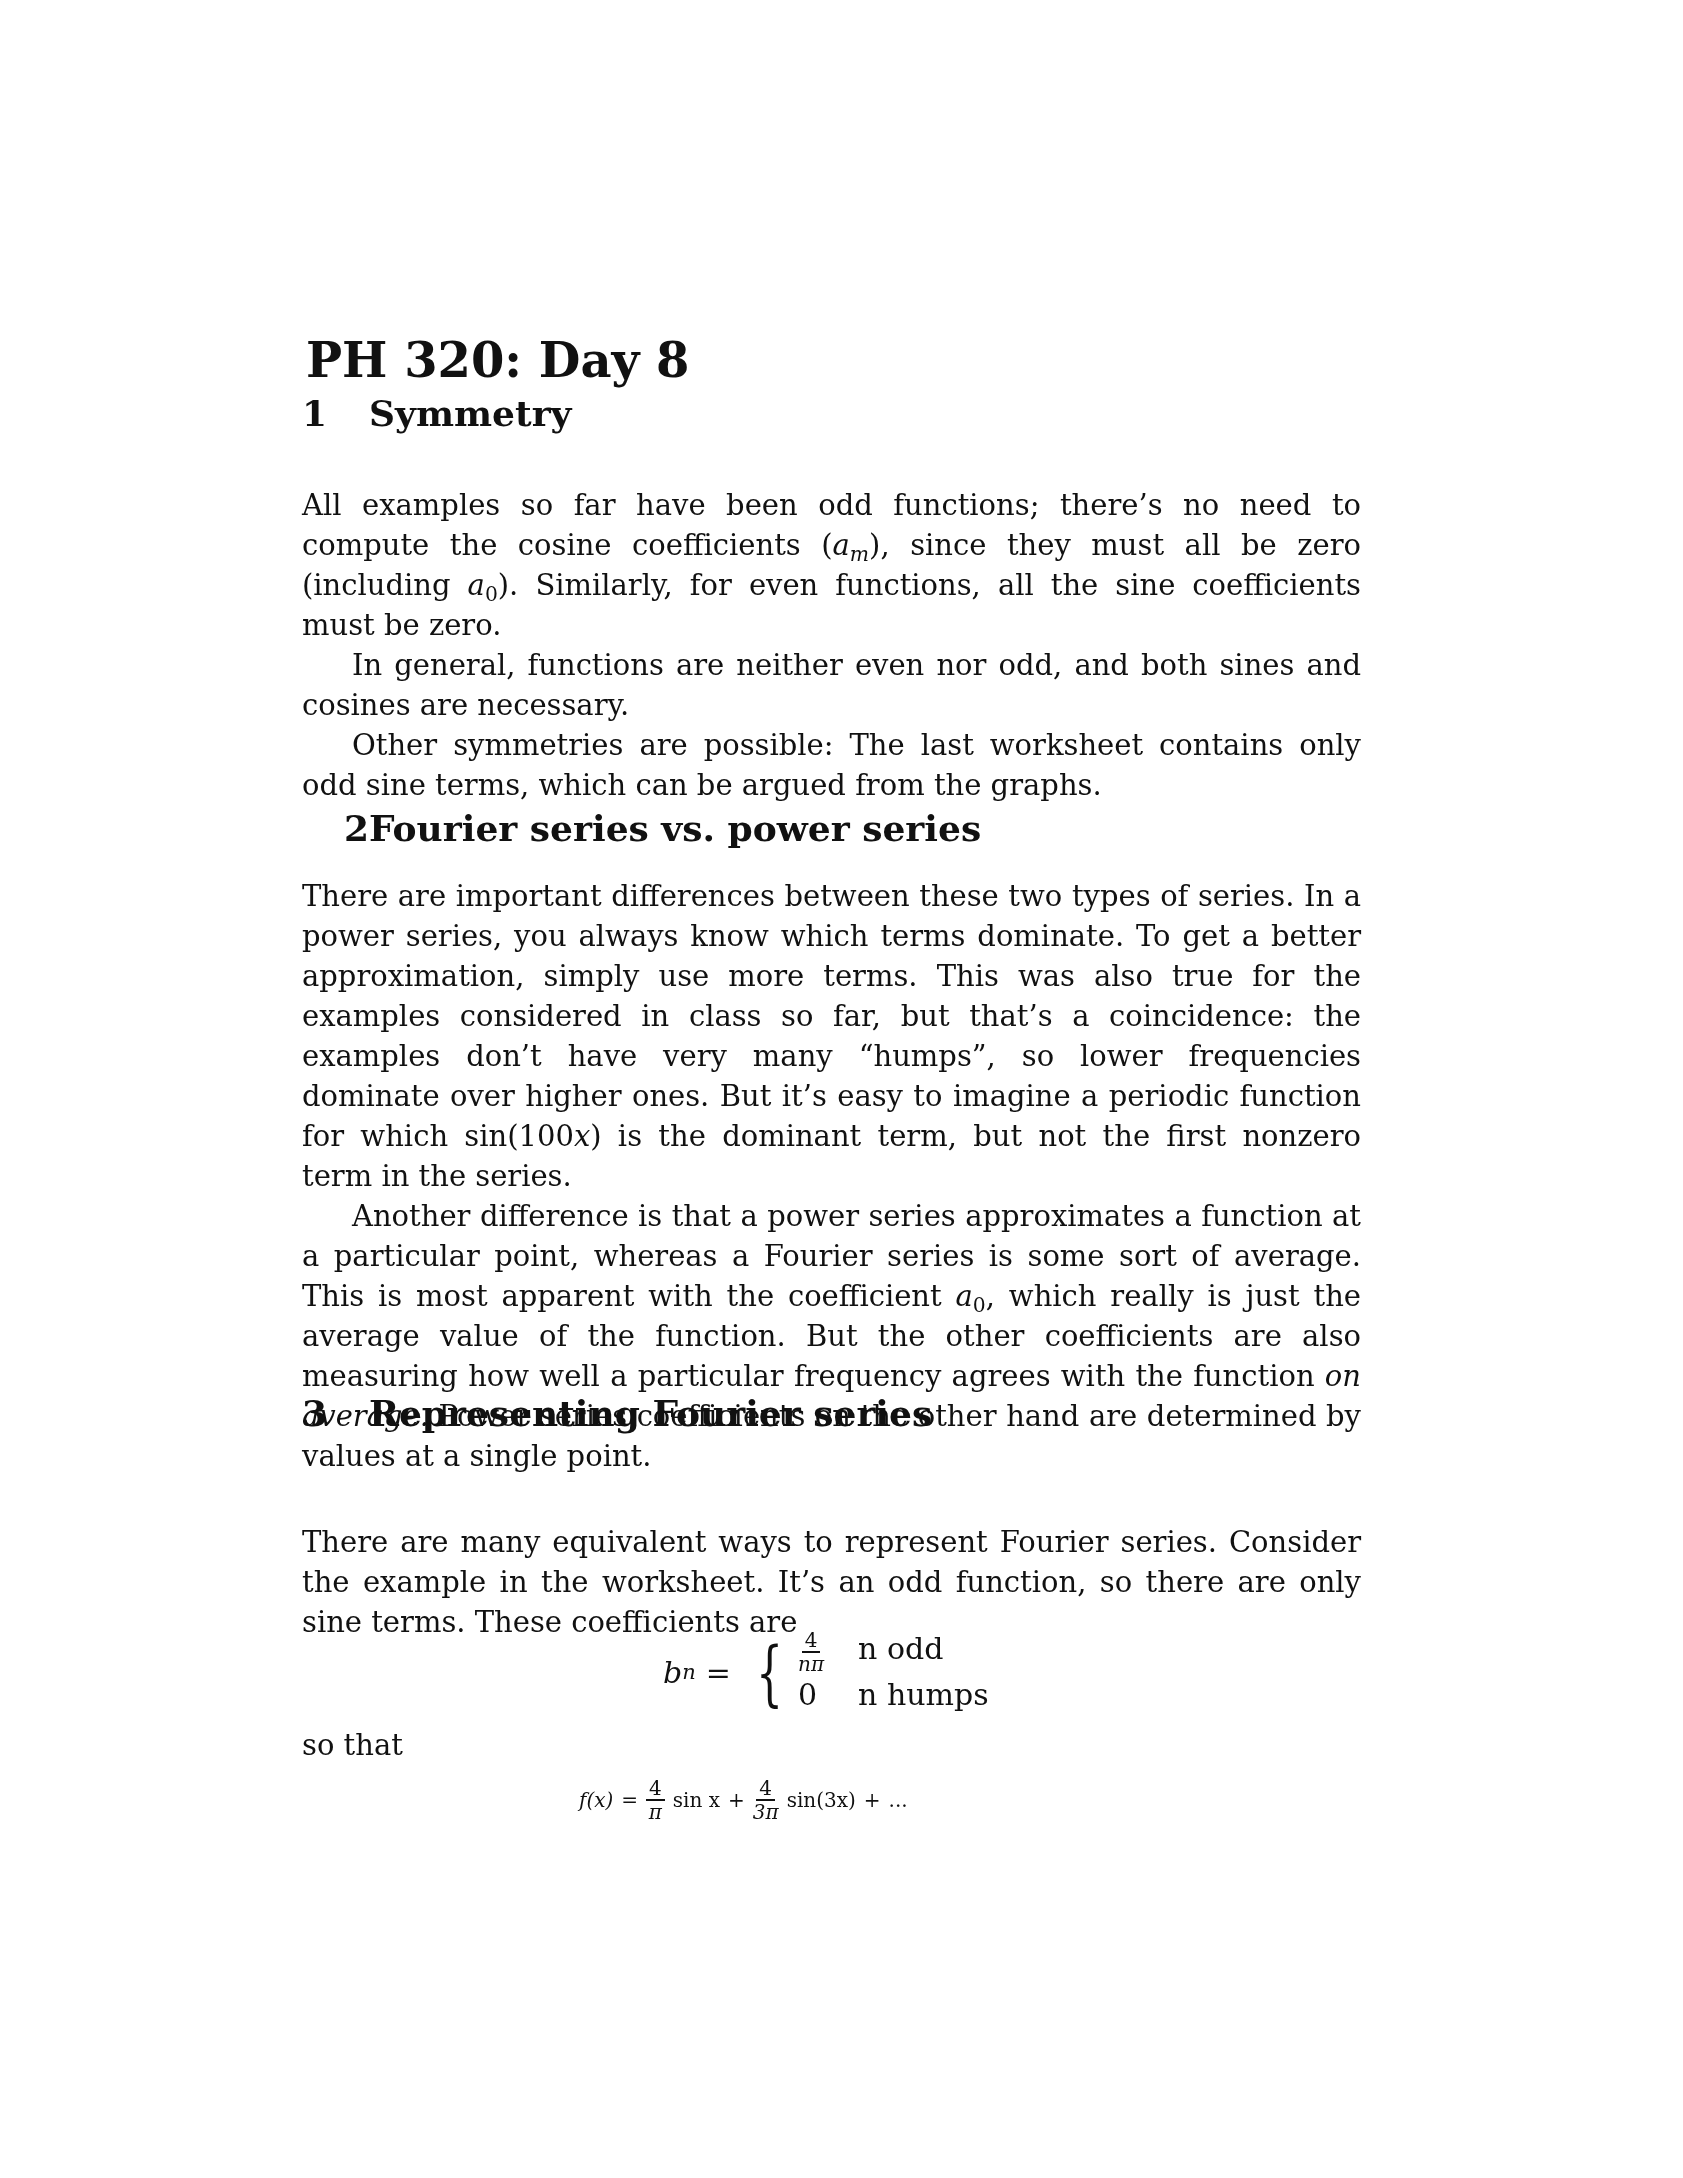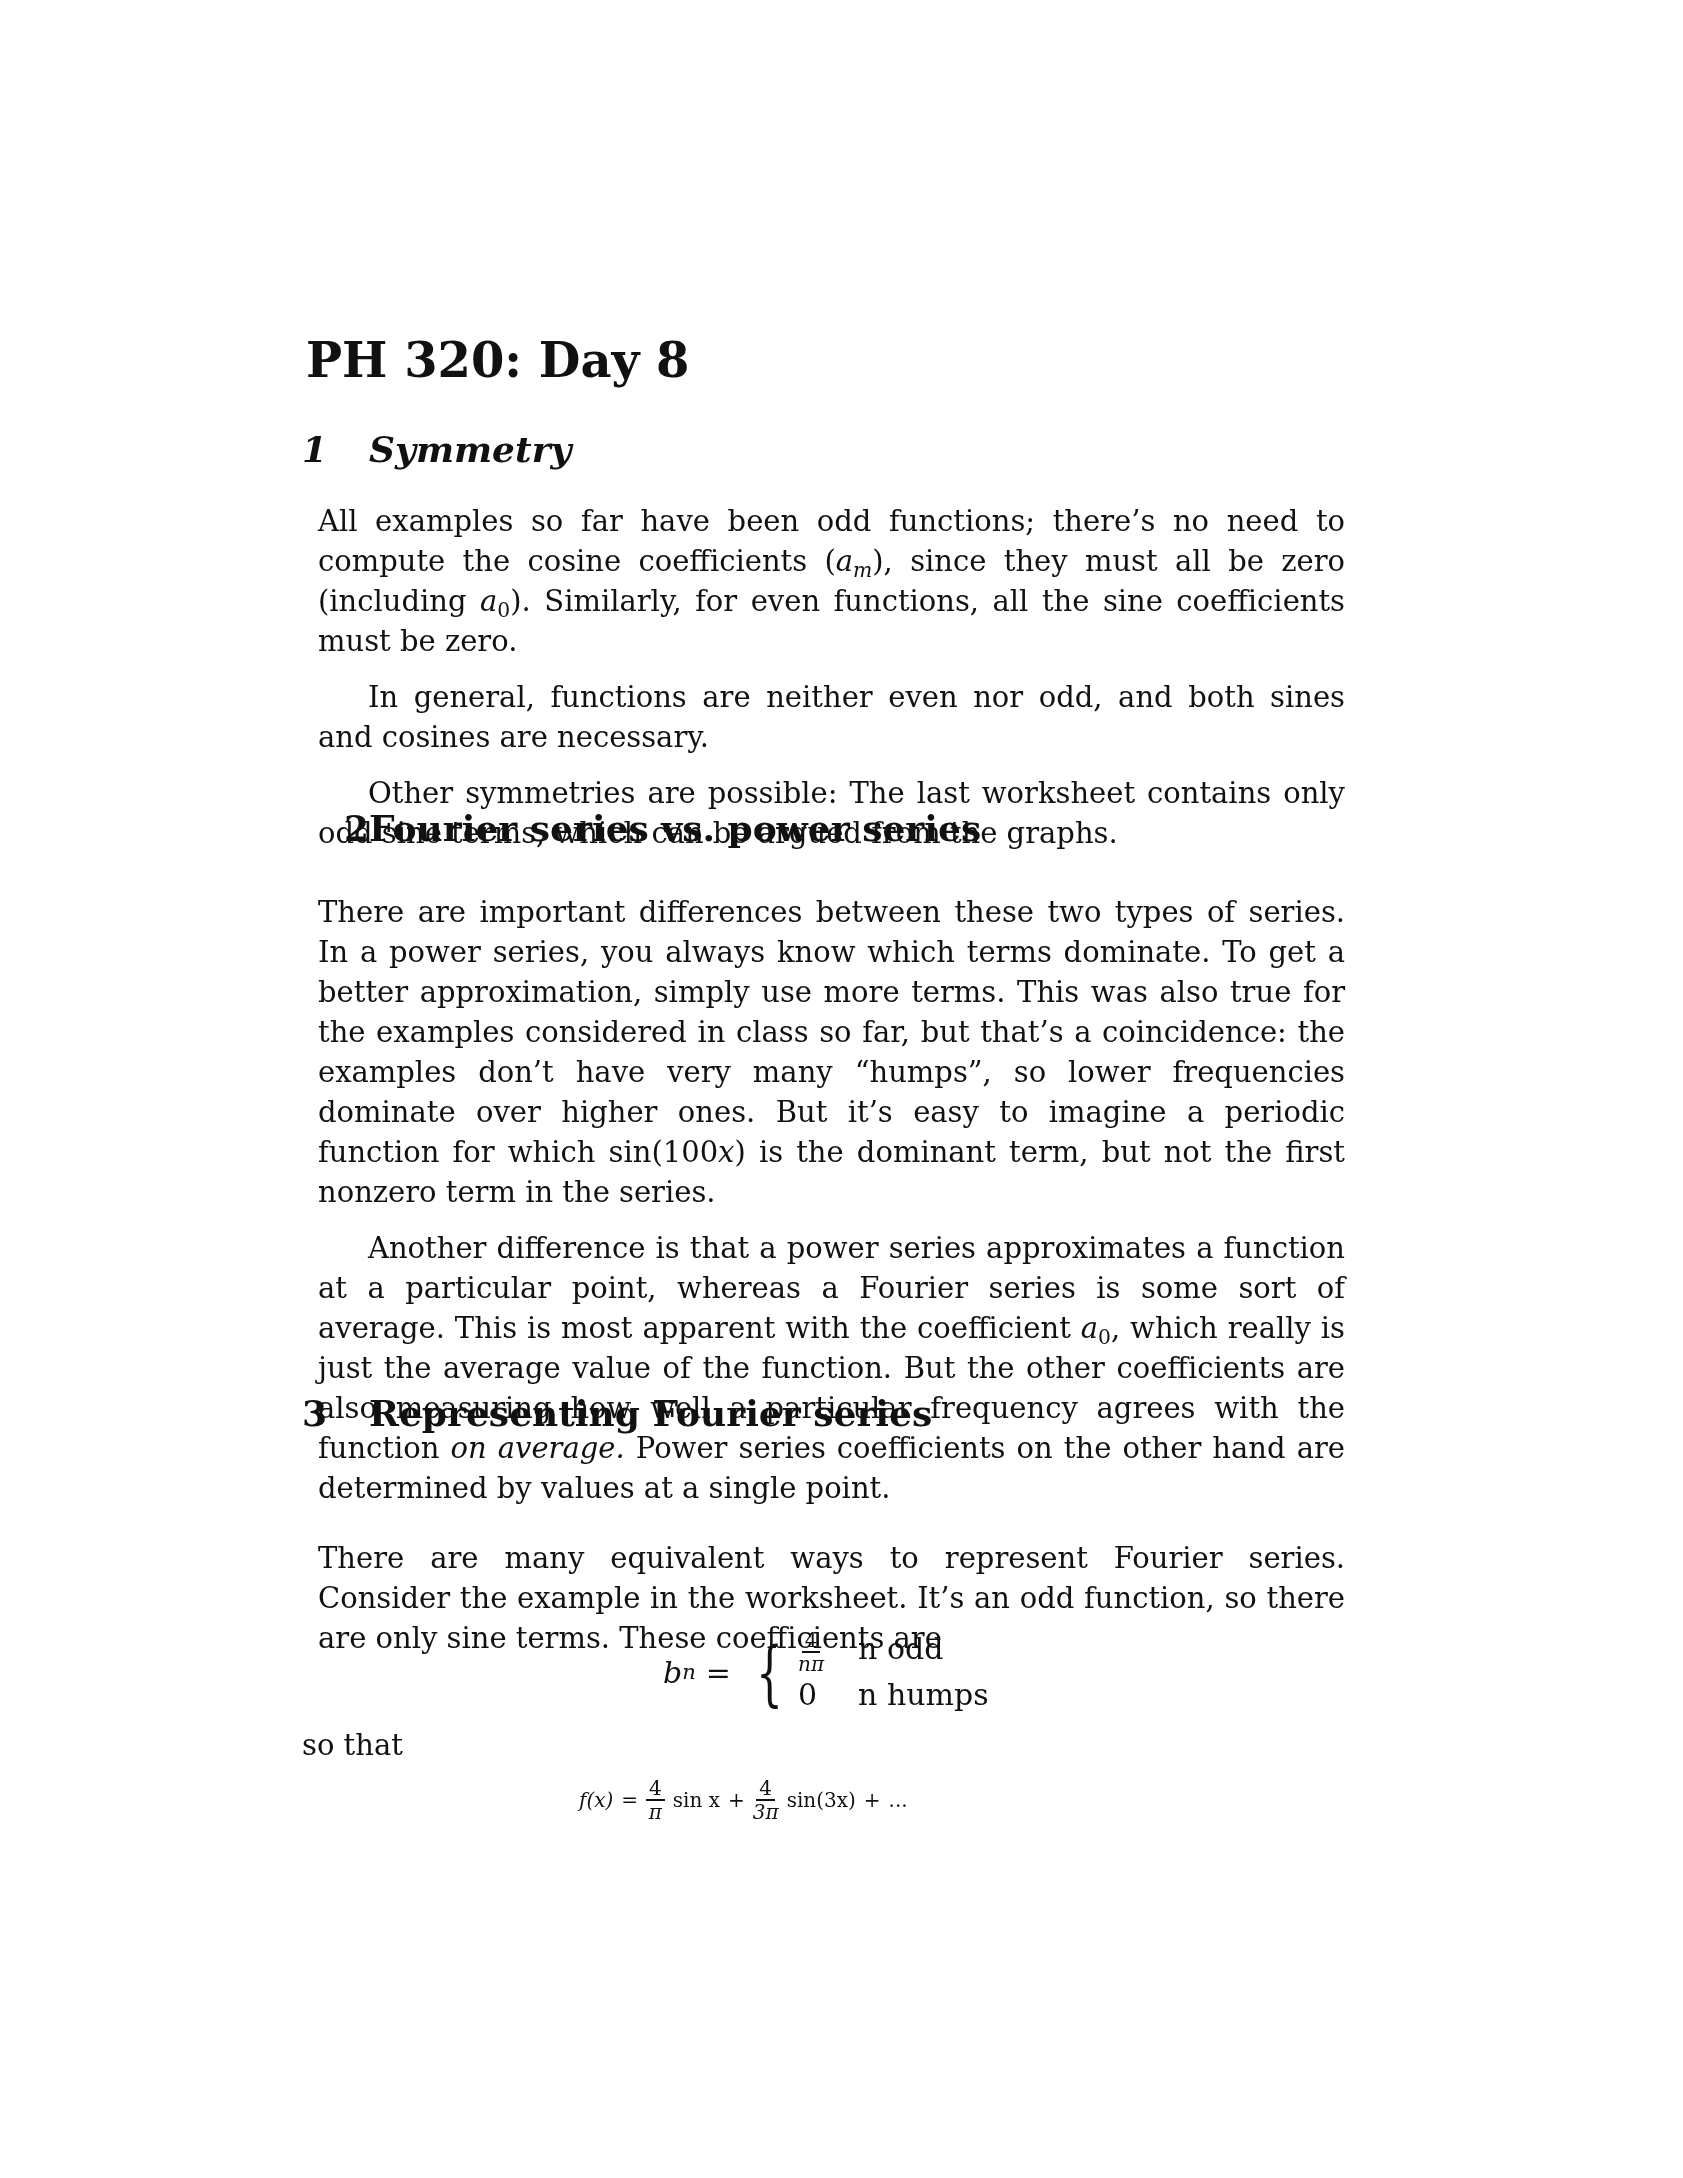--- a/index.html
+++ b/index.html
@@ -3,42 +3,42 @@
 <meta charset="utf-8">
 <style>
   html, body { margin:0; padding:0; background:#ffffff; }
   body { width:1683px; height:2178px; position:relative; overflow:hidden;
          font-family:"DejaVu Serif","Liberation Serif",serif; color:#111; }
   .page { position:absolute; left:302px; top:0; width:1059px; }
   .title { position:absolute; top:332px; left:4px; font-size:48px; font-weight:bold; white-space:nowrap; }
   .sec { position:absolute; left:0; font-size:36px; font-weight:bold; white-space:nowrap; }
   .sec .num { display:inline-block; width:67px; }
   .para { position:absolute; left:0; width:1059px; font-size:29px; line-height:40px; text-align:justify; }
-  .para p { margin:16px; }
+  .para p { margin:0; }
   .para p.indent { text-indent:50px; }
   .m { font-style:italic; }
   sub { font-size:70%; vertical-align:-6px; line-height:0; }
   .eq1 { position:absolute; top:1629px; left:361px; font-size:30px; display:flex; align-items:center; }
   .brace { font-size:71px; font-weight:100; line-height:1; margin:0 6px; transform:scaleX(0.6); }
   .cases { display:grid; grid-template-columns:auto auto; column-gap:34px; row-gap:0; line-height:40px; }
   .frac { display:inline-flex; flex-direction:column; align-items:center; vertical-align:middle; }
   .frac .n { border-bottom:2px solid #111; padding:0 3px; line-height:1.1; }
   .frac .d { line-height:1.1; }
   .small { font-size:20px; }
   .eq2 { position:absolute; top:1777px; left:277px; font-size:20px; display:flex; align-items:center; gap:8px; white-space:nowrap; }
   .sothat { position:absolute; top:1728px; left:0; font-size:29px; }
 </style>
 </head>
 <body>
 
 <div class="page">
 
   <div class="title">PH 320: Day 8</div>
 
-  <div class="sec" style="top:428px;font-style:italic;">
+  <div class="sec" style="top:392px;">
     <span class="num">1</span><span>Symmetry</span>
   </div>
   <div class="para" style="top:485px;">
     <p><span>All examples so far have been odd functions; there’s no need to compute the cosine coefficients (</span><span class="m">a</span><sub class="m">m</sub><span>), since they must all be zero (including </span><span class="m">a</span><sub>0</sub><span>). Similarly, for even functions, all the sine coefficients must be zero.</span></p>
     <p class="indent">In general, functions are neither even nor odd, and both sines and cosines are necessary.</p>
     <p class="indent">Other symmetries are possible: The last worksheet contains only odd sine terms, which can be argued from the graphs.</p>
   </div>
 
   <div class="sec" style="top:807px;text-align:right;">
     <span class="num">2</span><span>Fourier series vs. power series</span>

